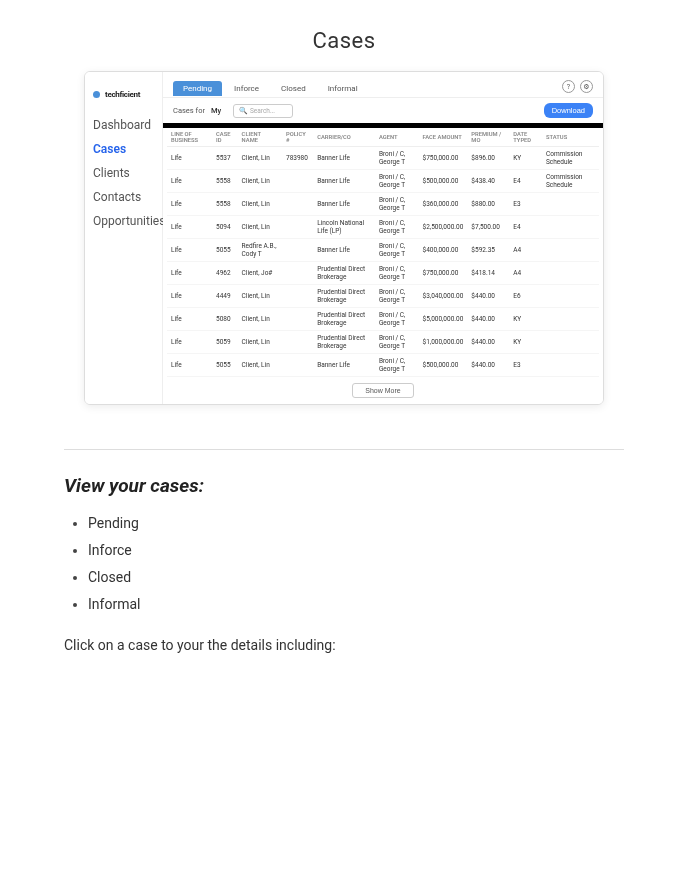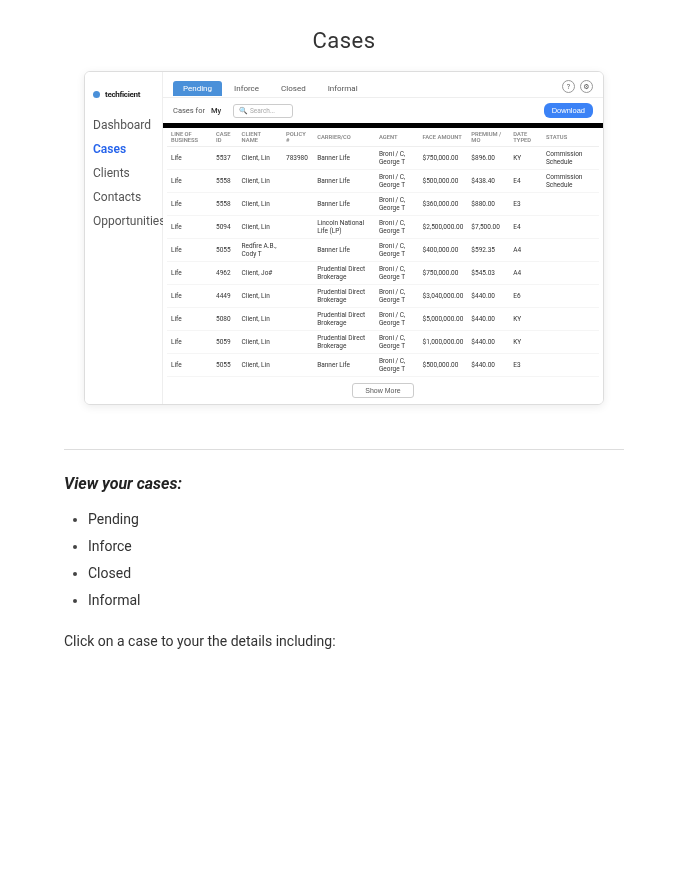--- a/index.html
+++ b/index.html
@@ -202,21 +202,21 @@
       border: none;
       border-top: 1px solid #ddd;
       margin: 24px 64px;
     }
 
     
     .content-section {
       padding: 0 64px 30px 64px;
     }
     .view-cases-title {
-      font-size: 16px;
+      font-size: 19px;
       font-style: italic;
       font-weight: 700;
       color: #222;
       margin-bottom: 16px;
     }
     .bullet-list {
       list-style: disc;
       padding-left: 24px;
       margin-bottom: 20px;
     }
@@ -367,21 +367,21 @@
                 <td></td>
               </tr>
               <tr>
                 <td>Life</td>
                 <td>4962</td>
                 <td>Client, Jo#</td>
                 <td></td>
                 <td>Prudential Direct Brokerage</td>
                 <td>Broni / C, George T</td>
                 <td>$750,000.00</td>
-                <td>$545.03</td>
+                <td>$418.14</td>
                 <td>A4</td>
                 <td></td>
               </tr>
               <tr>
                 <td>Life</td>
                 <td>4449</td>
                 <td>Client, Lin</td>
                 <td></td>
                 <td>Prudential Direct Brokerage</td>
                 <td>Broni / C, George T</td>

